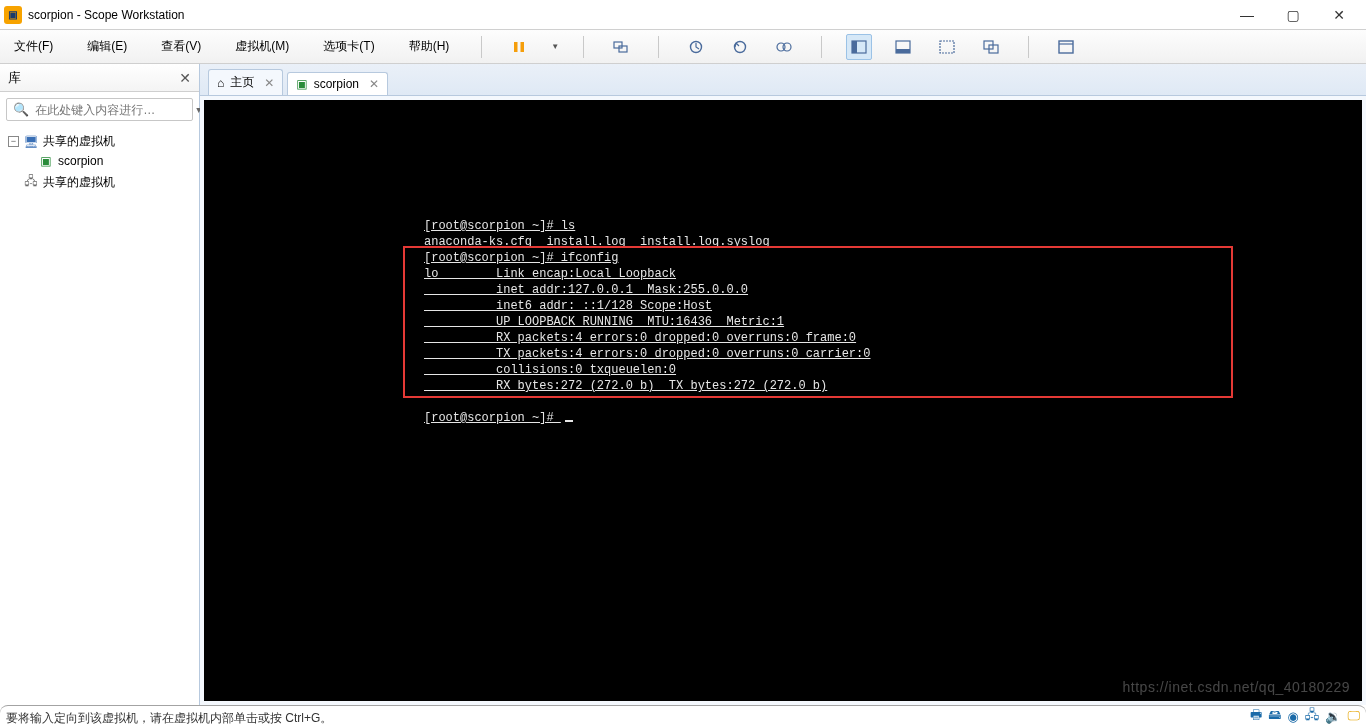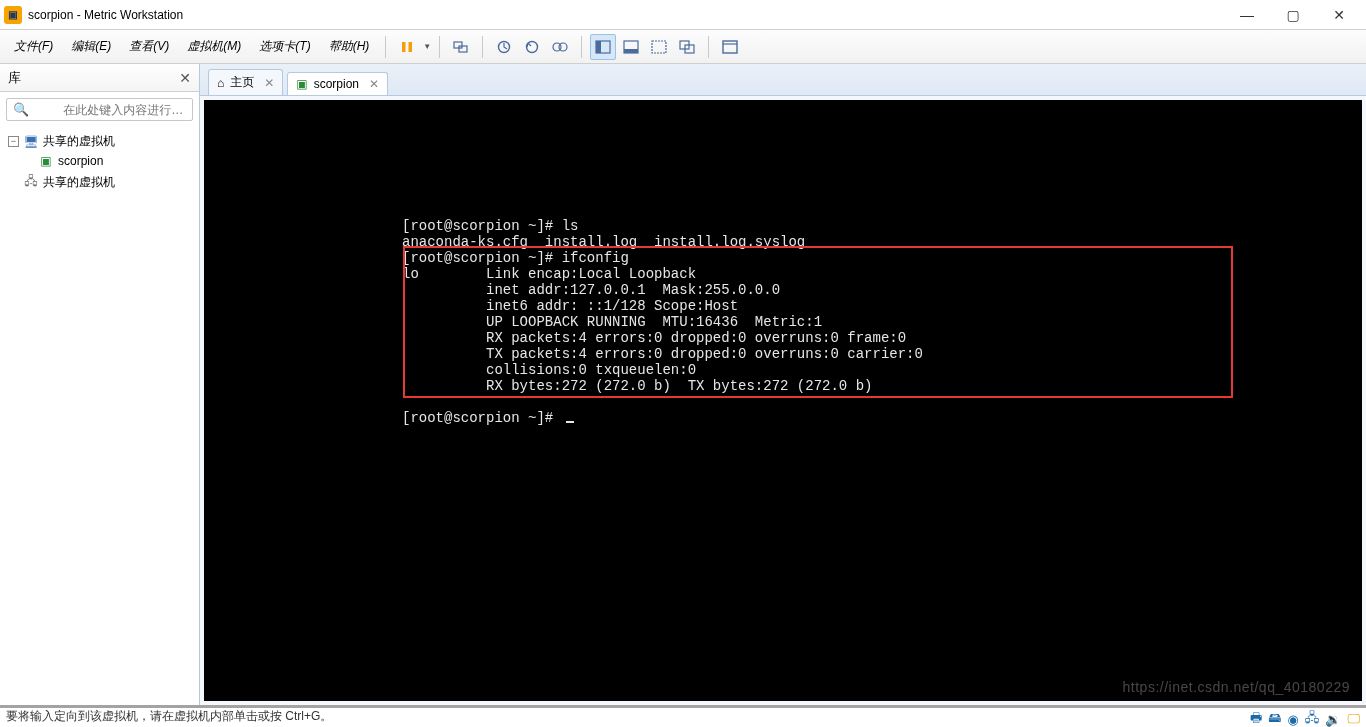--- a/index.html
+++ b/index.html
@@ -3,74 +3,74 @@
 <meta charset="utf-8">
 <style>
   * { box-sizing: border-box; margin: 0; padding: 0; }
   body { font-family: "Microsoft YaHei", "Segoe UI", sans-serif; font-size: 12px; background: #fff; width: 1366px; height: 727px; overflow: hidden; display: flex; flex-direction: column; }
   
   .titlebar { height: 30px; display: flex; align-items: center; border-bottom: 1px solid #d0d0d0; padding: 0 4px; }
   .titlebar .app-icon { width: 18px; height: 18px; background: #f7a300; border-radius: 3px; margin-right: 6px; display:inline-flex;align-items:center;justify-content:center;color:#1a3a6a;font-size:10px;font-weight:bold;}
   .titlebar .spacer { flex: 1; }
   .winbtn { width: 46px; height: 30px; display: inline-flex; align-items: center; justify-content: center; font-size: 14px; color:#333;}
   
-  .menubar { height: 34px; display: flex; align-items: center; padding: 0 6px; gap: 2px; border-bottom: 1px solid #cfcfcf; background: linear-gradient(#fdfdfd,#f1f1f1); font-style: italic; }
+  .menubar { height: 34px; display: flex; align-items: center; padding: 0 6px; gap: 18px; border-bottom: 1px solid #cfcfcf; background: linear-gradient(#fdfdfd,#f1f1f1); }
   .menuitem { padding: 4px 8px; border-radius: 2px; }
   .tool-sep { width: 1px; height: 22px; background: #c9c9c9; margin: 0 6px; }
   .tool-btn { width: 26px; height: 26px; display:inline-flex; align-items:center; justify-content:center; border-radius:2px; color:#4a6b9c;}
   .tool-btn svg { display:block; }
   .tool-btn.orange { color:#f59e0b; }
   .tool-btn.active { background:#d6e8f7; border:1px solid #9bc2e6;}
   .dropdown-arrow { font-size: 8px; color:#555; margin-left:1px; }
   
   .content { flex: 1; display: flex; min-height:0;}
   
   .sidebar { width: 200px; border-right: 1px solid #b7c9de; display:flex; flex-direction:column; background:#fff;}
   .sidebar-header { height: 28px; display:flex; align-items:center; justify-content:space-between; padding:0 8px; border-bottom: 1px solid #cfcfcf; background: linear-gradient(#fff,#f4f4f4);}
   .sidebar-title { font-weight: normal; font-size:13px; }
   .sidebar-close { font-size: 14px; color:#555; }
   .sidebar-search { display:flex; align-items:center; margin:6px; border:1px solid #c7c7c7; border-radius:2px; padding:3px 6px; gap:6px; background:#fff;}
-  .sidebar-search input { border:none; outline:none; flex:1; font-size:12px; color:#666; background:transparent;margin-left:28px;}
+  .sidebar-search input { border:none; outline:none; flex:1; font-size:12px; color:#666; background:transparent;}
   .search-icon { color:#888; font-size:13px; }
   .tree { padding: 4px 6px; }
   .tree-node { display:flex; align-items:center; gap:4px; padding:2px 2px; }
   .tree-toggle { width:11px; height:11px; border:1px solid #888; display:inline-flex;align-items:center;justify-content:center; font-size:9px; line-height:1; color:#555;}
   .tree-icon { width:16px; display:inline-flex; justify-content:center; }
   .tree-children { margin-left: 30px; }
   .node-my-computer .tree-icon { color:#3a6fb5;}
   .node-scorpion .tree-icon { color:#2a8c3a;}
   .node-shared .tree-icon { color:#6a6a6a;}
   
   .main { flex:1; display:flex; flex-direction:column; background:#f4f8fd;}
   .tabstrip { height: 32px; display:flex; align-items:flex-end; padding: 4px 8px 0; gap:4px; background: linear-gradient(#eaf0f8,#dfe9f5); border-bottom:1px solid #b7c9de;}
   .tab { display:flex; align-items:center; gap:6px; padding:4px 8px; border:1px solid #b7c9de; border-bottom:none; background:#f4f8fd; border-radius:3px 3px 0 0; font-size:12px;}
   .tab.active { background:#fff; font-weight:normal; }
   .tab .tab-icon { font-size:12px; }
   .tab .close { color:#888; font-size:12px; margin-left:4px; }
   .console { flex:1; background:#000; position:relative; margin:4px; overflow:hidden;}
-  .console pre { color:#e6e6e6; font-family: "Courier New", monospace; font-size:14px; line-height:16px; white-space:pre; position:absolute; top:118px; left:198px;}
+  .console pre { color:#e6e6e6; font-family: "Courier New", monospace; font-size:12px; line-height:16px; white-space:pre; position:absolute; top:118px; left:220px;text-decoration:underline;}
   .highlight-box { position:absolute; border:2px solid #e53935; top:146px; left:199px; width:830px; height:152px; }
   .cursor { display:inline-block; width:8px; height:2px; background:#e6e6e6; vertical-align:-1px; margin-left:4px;}
   .watermark { position:absolute; right:12px; bottom:6px; color:rgba(200,200,200,0.35); font-size:14px; letter-spacing:0.5px;}
   
-  .statusbar { height: 22px; border-top:3px solid #a3a3a3; display:flex; align-items:flex-start; padding:0 6px; background:#fff;}
+  .statusbar { height: 22px; border-top:1px solid #a3a3a3; display:flex; align-items:flex-end; padding:0 6px; background:#fff;border-radius:8px;}
   .statusbar .status-text { flex:1; color:#333;}
   .status-icons { display:flex; gap:6px; align-items:center; }
   .status-icons span { font-size:13px; }
   .si-shield{color:#1a6aa8;}
   .si-globe{color:#1a6aa8;}
   .si-sound{color:#1a6aa8;}
   .si-rec{color:#e5a400;}
 </style>
 </head>
 <body>
 
 <div class="titlebar">
   <span class="app-icon">▣</span>
-  <span>scorpion - Metric Workstation</span>
+  <span>scorpion - Scope Workstation</span>
   <span class="spacer"></span>
   <div class="winbtn">
       <span>—</span>
     </div>
   <div class="winbtn">
       <span>▢</span>
     </div>
   <div class="winbtn">
       <span>✕</span>
     </div>

